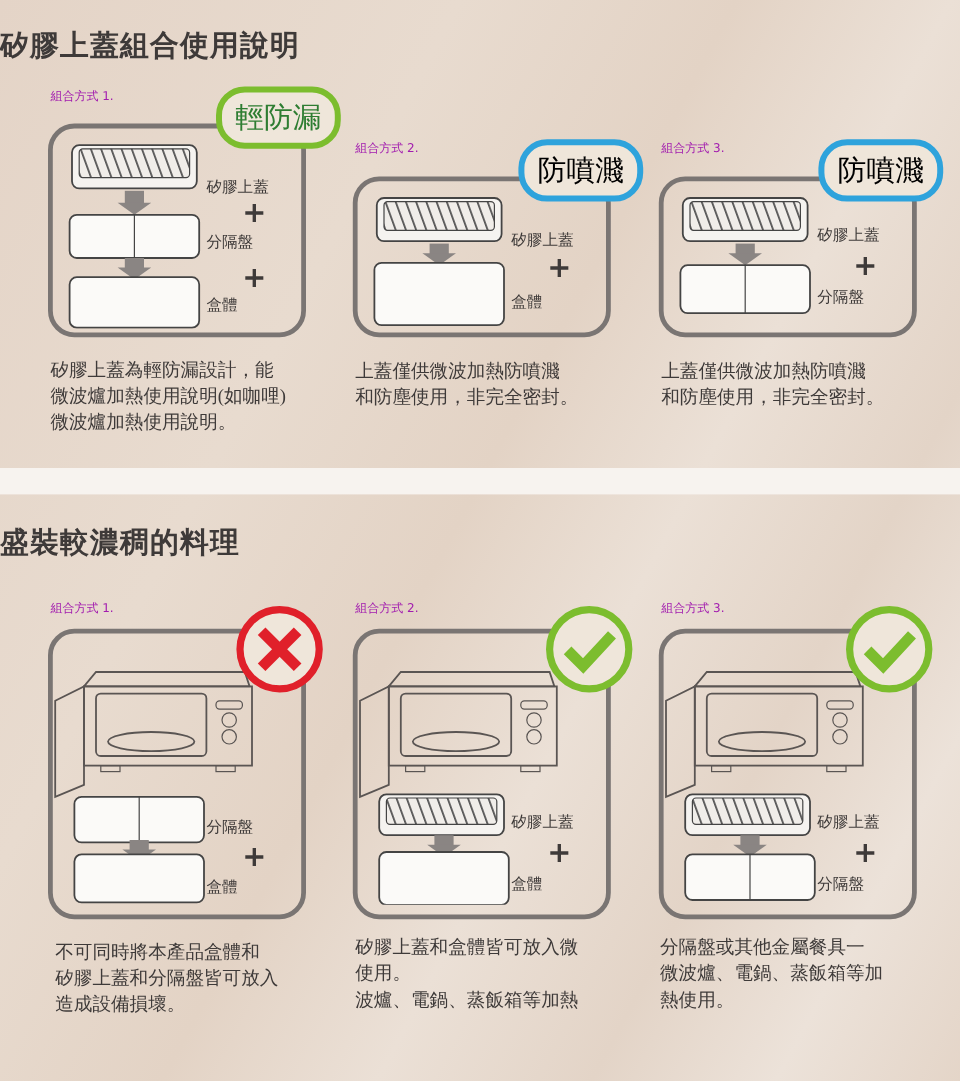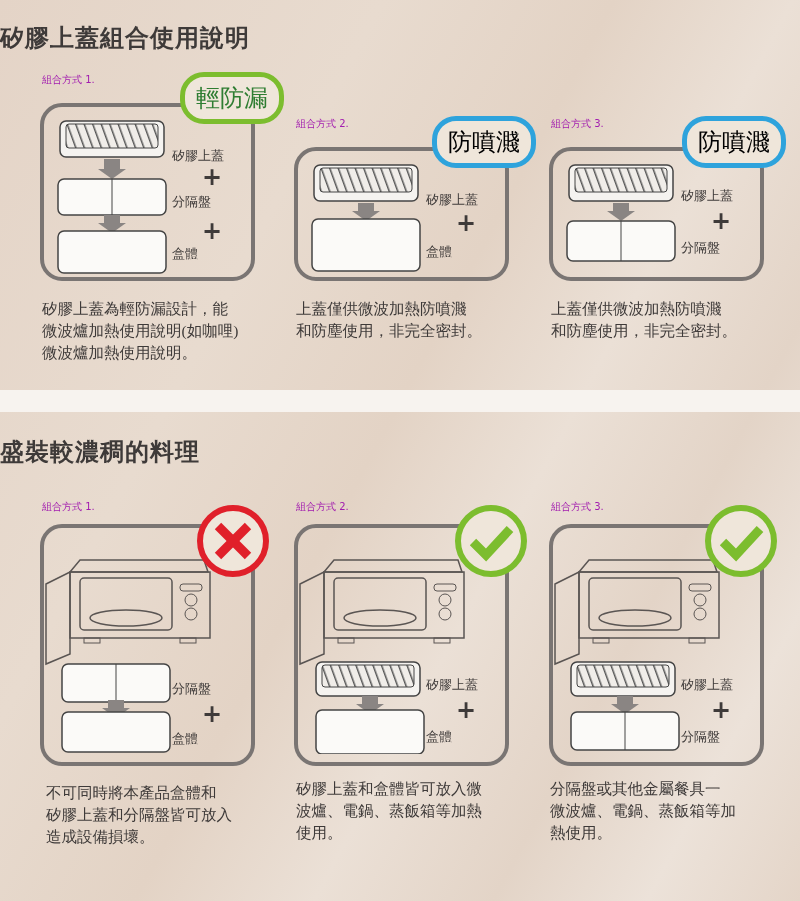--- a/index.html
+++ b/index.html
@@ -180,22 +180,22 @@
     <div class="part-label" style="left:128px;top:148px;">矽膠上蓋</div>
     <div class="plus" style="left:128px;top:172px;">+</div>
     <div class="part-label" style="left:128px;top:200px;">盒體</div>
   </div>
   <svg class="status-icon" style="left:454px;top:92px;" viewBox="0 0 74 74">
     <circle cx="37" cy="37" r="33" fill="#efe6da" stroke="#7cbd2e" stroke-width="6"></circle>
     <polyline points="19,38 32,51 56,25" fill="none" stroke="#7cbd2e" stroke-width="9"></polyline>
   </svg>
   <div class="desc" style="left:296px;top:366px;">
     <div>矽膠上蓋和盒體皆可放入微</div>
+    <div>使用。</div>
     <div>波爐、電鍋、蒸飯箱等加熱</div>
-    <div>使用。</div>
   </div>
 
   <div class="col-label" style="left:551px;top:88px;">組合方式 3.</div>
   <div class="panel" style="left:549px;top:112px;width:215px;height:242px;">
     <svg style="position:absolute;left:-4px;top:16px;" width="180" height="210">
       <defs>
         <pattern id="stripes5" width="8" height="8" patternUnits="userSpaceOnUse" patternTransform="rotate(-20)">
           <rect width="8" height="8" fill="#f0ede9"></rect>
             <line x1="0" y1="0" x2="0" y2="8" stroke="#555" stroke-width="3"></line>
         </pattern>

